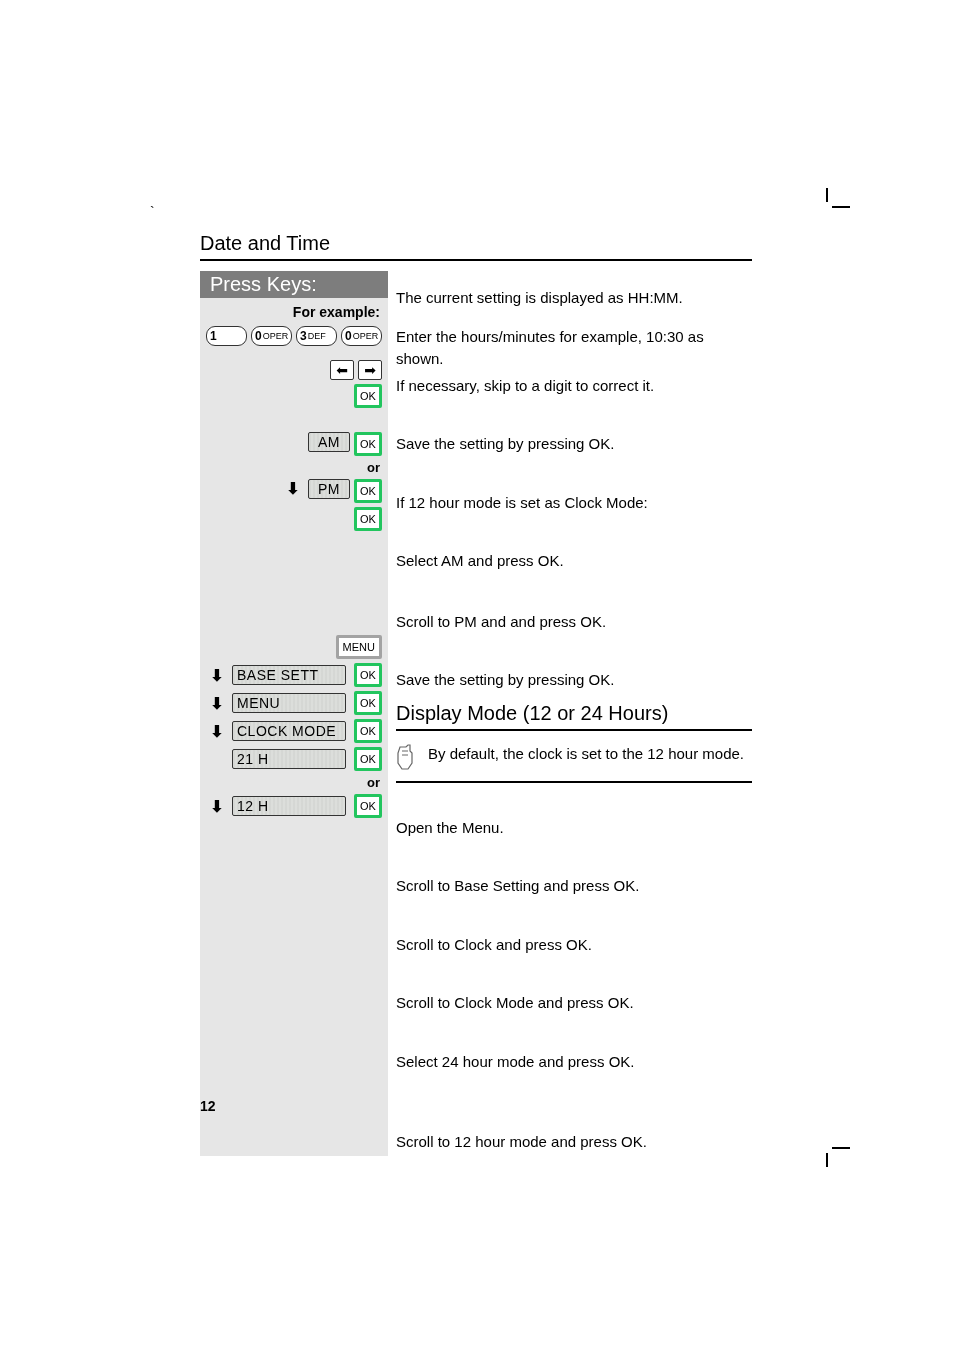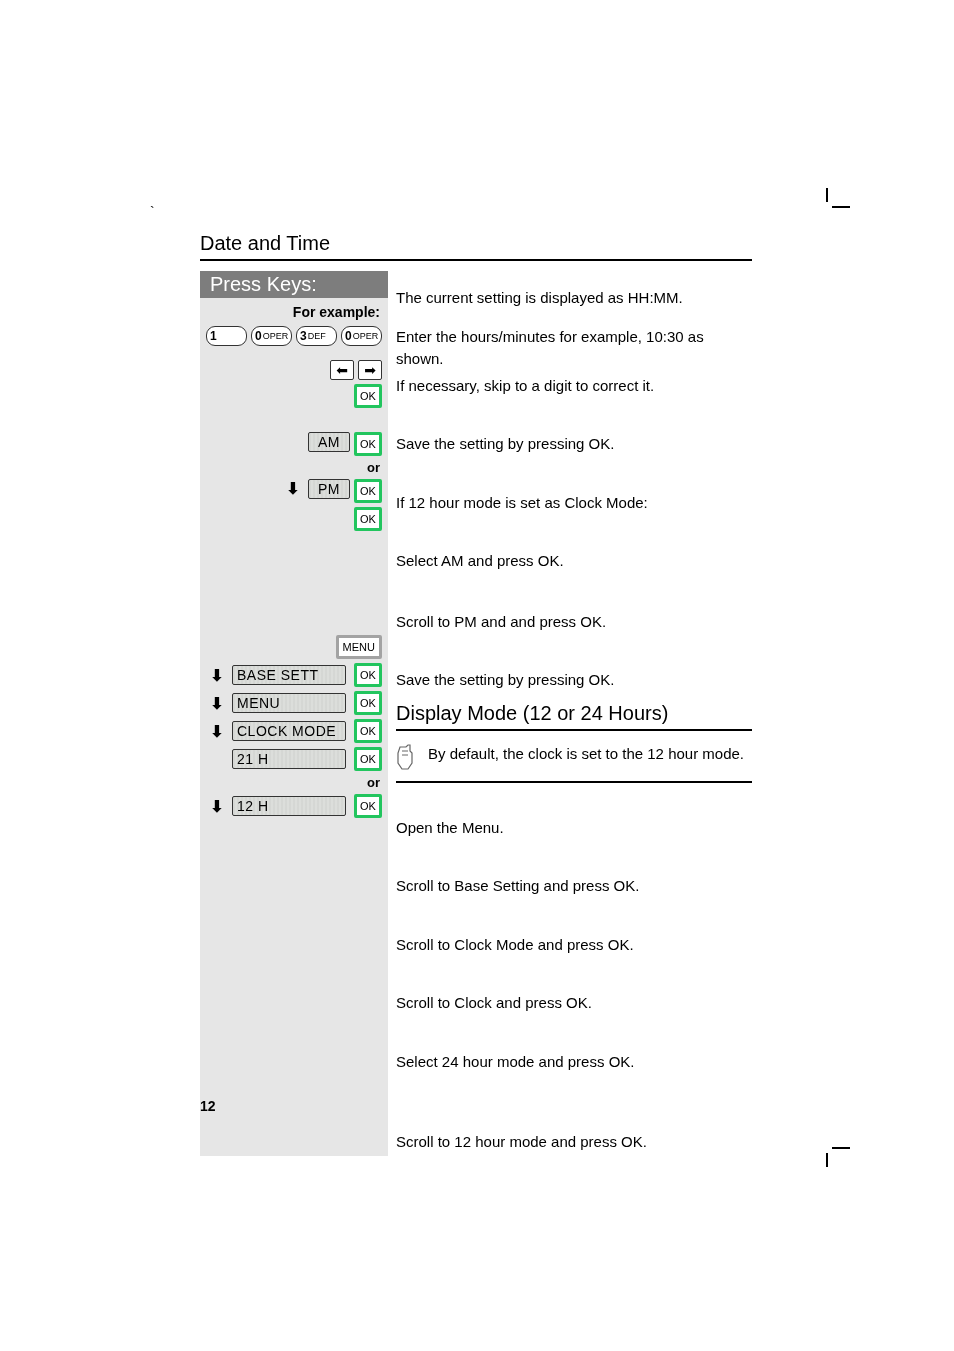--- a/index.html
+++ b/index.html
@@ -409,22 +409,22 @@
         <svg class="note-icon" viewBox="0 0 20 28">
           <path d="M4 4 L10 4 L12 2 L14 2 L14 8 L16 10 L16 20 L12 26 L6 26 L2 20 L2 10 Z" fill="none" stroke="#666" stroke-width="1.2"></path>
           <line x1="6" y1="8" x2="12" y2="8" stroke="#666" stroke-width="1"></line>
           <line x1="6" y1="12" x2="12" y2="12" stroke="#666" stroke-width="1"></line>
         </svg>
         <div class="note-text">By default, the clock is set to the 12 hour mode.</div>
       </div>
 
       <div class="instr tight">Open the Menu.</div>
       <div class="instr tight">Scroll to Base Setting and press OK.</div>
+      <div class="instr tight">Scroll to Clock and press OK.</div>
       <div class="instr tight">Scroll to Clock Mode and press OK.</div>
-      <div class="instr tight">Scroll to Clock and press OK.</div>
       <div class="instr tight">Select 24 hour mode and press OK.</div>
       <div style="height:22px;"></div>
       <div class="instr tight">Scroll to 12 hour mode and press OK.</div>
     </div>
   </div>
 
   <div class="page-number">12</div>
 </div>
 
 </body></html>

